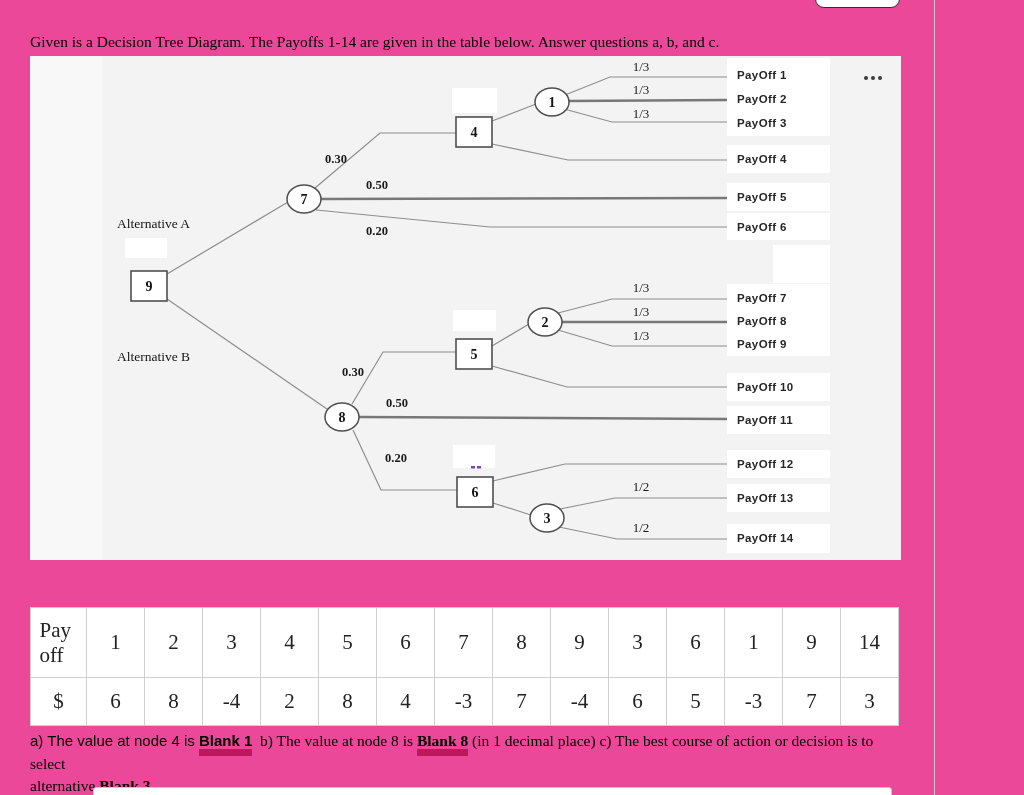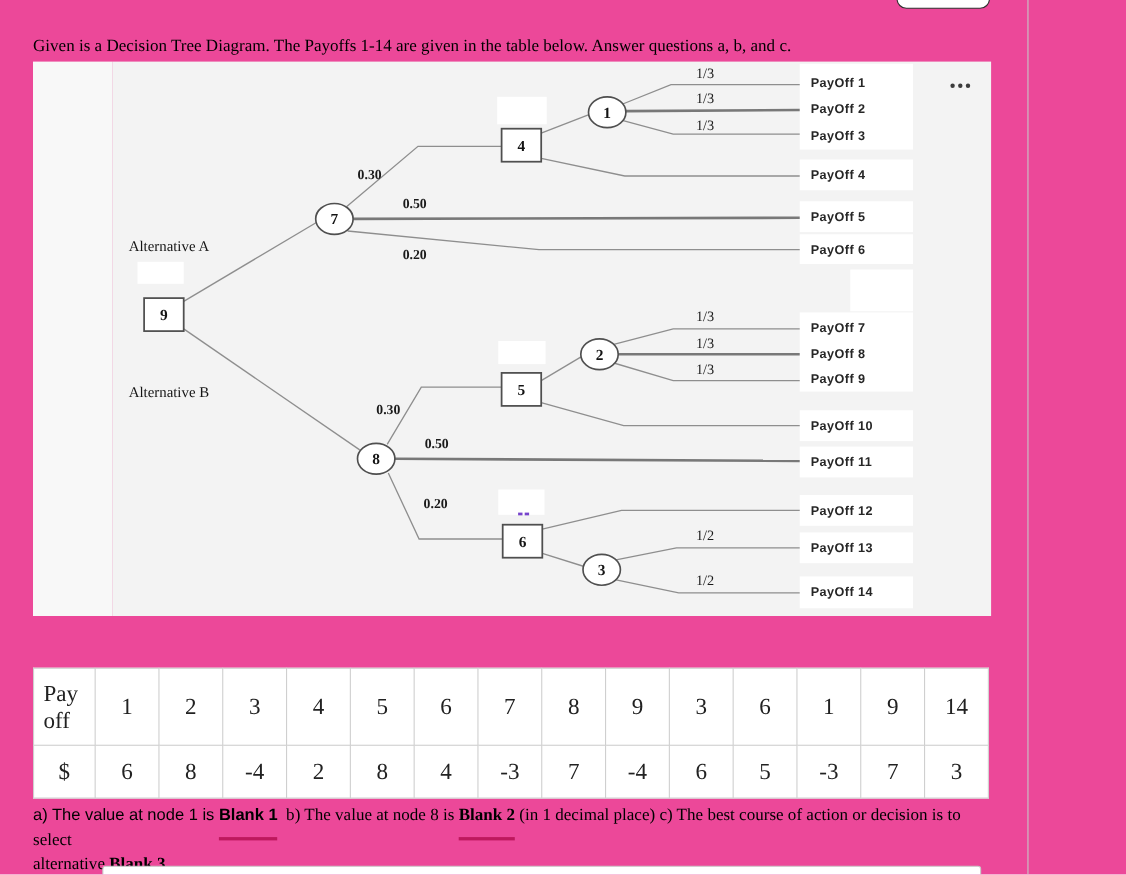--- a/index.html
+++ b/index.html
@@ -23,21 +23,21 @@
   tr.head-row td{height:69px;}
   tr.value-row td{height:47px;}
   td.first-col{width:55px;}
   td.num-col{width:57px;}
   td .wrapcell{display:inline-block;width:40px;overflow-wrap:break-word;word-break:break-all;text-align:left;padding-left:2px;}
   
   #question-text{left:30px;top:730px;width:880px;font-size:15.5px;line-height:22.5px;color:#000;}
   .q-line{white-space:pre-wrap;}
   .q-sans{font-family:"Liberation Sans",sans-serif;font-size:15px;}
   .q-serif{font-family:"Liberation Serif",serif;text-align:right;}
-  .q-blank{font-weight:bold;border-bottom:3px solid #be185d;padding-bottom:12px;}
+  .q-blank{font-weight:bold;border-bottom:7px solid #be185d;padding-bottom:0px;}
   #answer-box{left:93px;top:787px;width:797px;height:24px;border:1.5px solid #c8c8c8;
        border-radius:3px;background:#fff;}
   
   .node-label{font-family:"Liberation Serif",serif;font-size:14px;font-weight:bold;fill:#141414;}
   .prob-dec{font-family:"Liberation Serif",serif;font-size:12.5px;font-weight:bold;fill:#1a1a1a;}
   .prob-frac{font-family:"Liberation Serif",serif;font-size:13px;fill:#1a1a1a;}
   .alt-label{font-family:"Liberation Serif",serif;font-size:13.5px;fill:#141414;}
   .payoff-label{font-family:"Liberation Sans",sans-serif;font-size:11.5px;font-weight:bold;
        fill:#262626;letter-spacing:0.4px;}
 </style>
@@ -185,19 +185,19 @@
             <td class="num-col">5</td>
             <td class="num-col">-3</td>
             <td class="num-col">7</td>
             <td class="num-col">3</td>
           </tr>
         </tbody>
     </table>
   </div>
 
   <div id="question-text" class="abs">
-    <div class="q-line" id="q-line-1"><span class="q-sans">a) The value at node 1 is </span><span class="q-sans q-blank">Blank 1</span><span class="q-serif">  </span><span class="q-serif">b) The value at node 8 is </span><span class="q-serif q-blank">Blank 2</span><span class="q-serif"> (in 1 decimal place) c) The best course of action or decision is to select</span></div>
+    <div class="q-line" id="q-line-1"><span class="q-sans">a) The value at node 4 is </span><span class="q-sans q-blank">Blank 1</span><span class="q-serif">  </span><span class="q-serif">b) The value at node 8 is </span><span class="q-serif q-blank">Blank 8</span><span class="q-serif"> (in 1 decimal place) c) The best course of action or decision is to select</span></div>
     <div class="q-line" id="q-line-2"><span class="q-serif">alternative </span><span class="q-serif q-blank">Blank 3</span></div>
   </div>
 
   <div id="answer-box" class="abs"></div>
 
 </div>
 
 </body></html>

